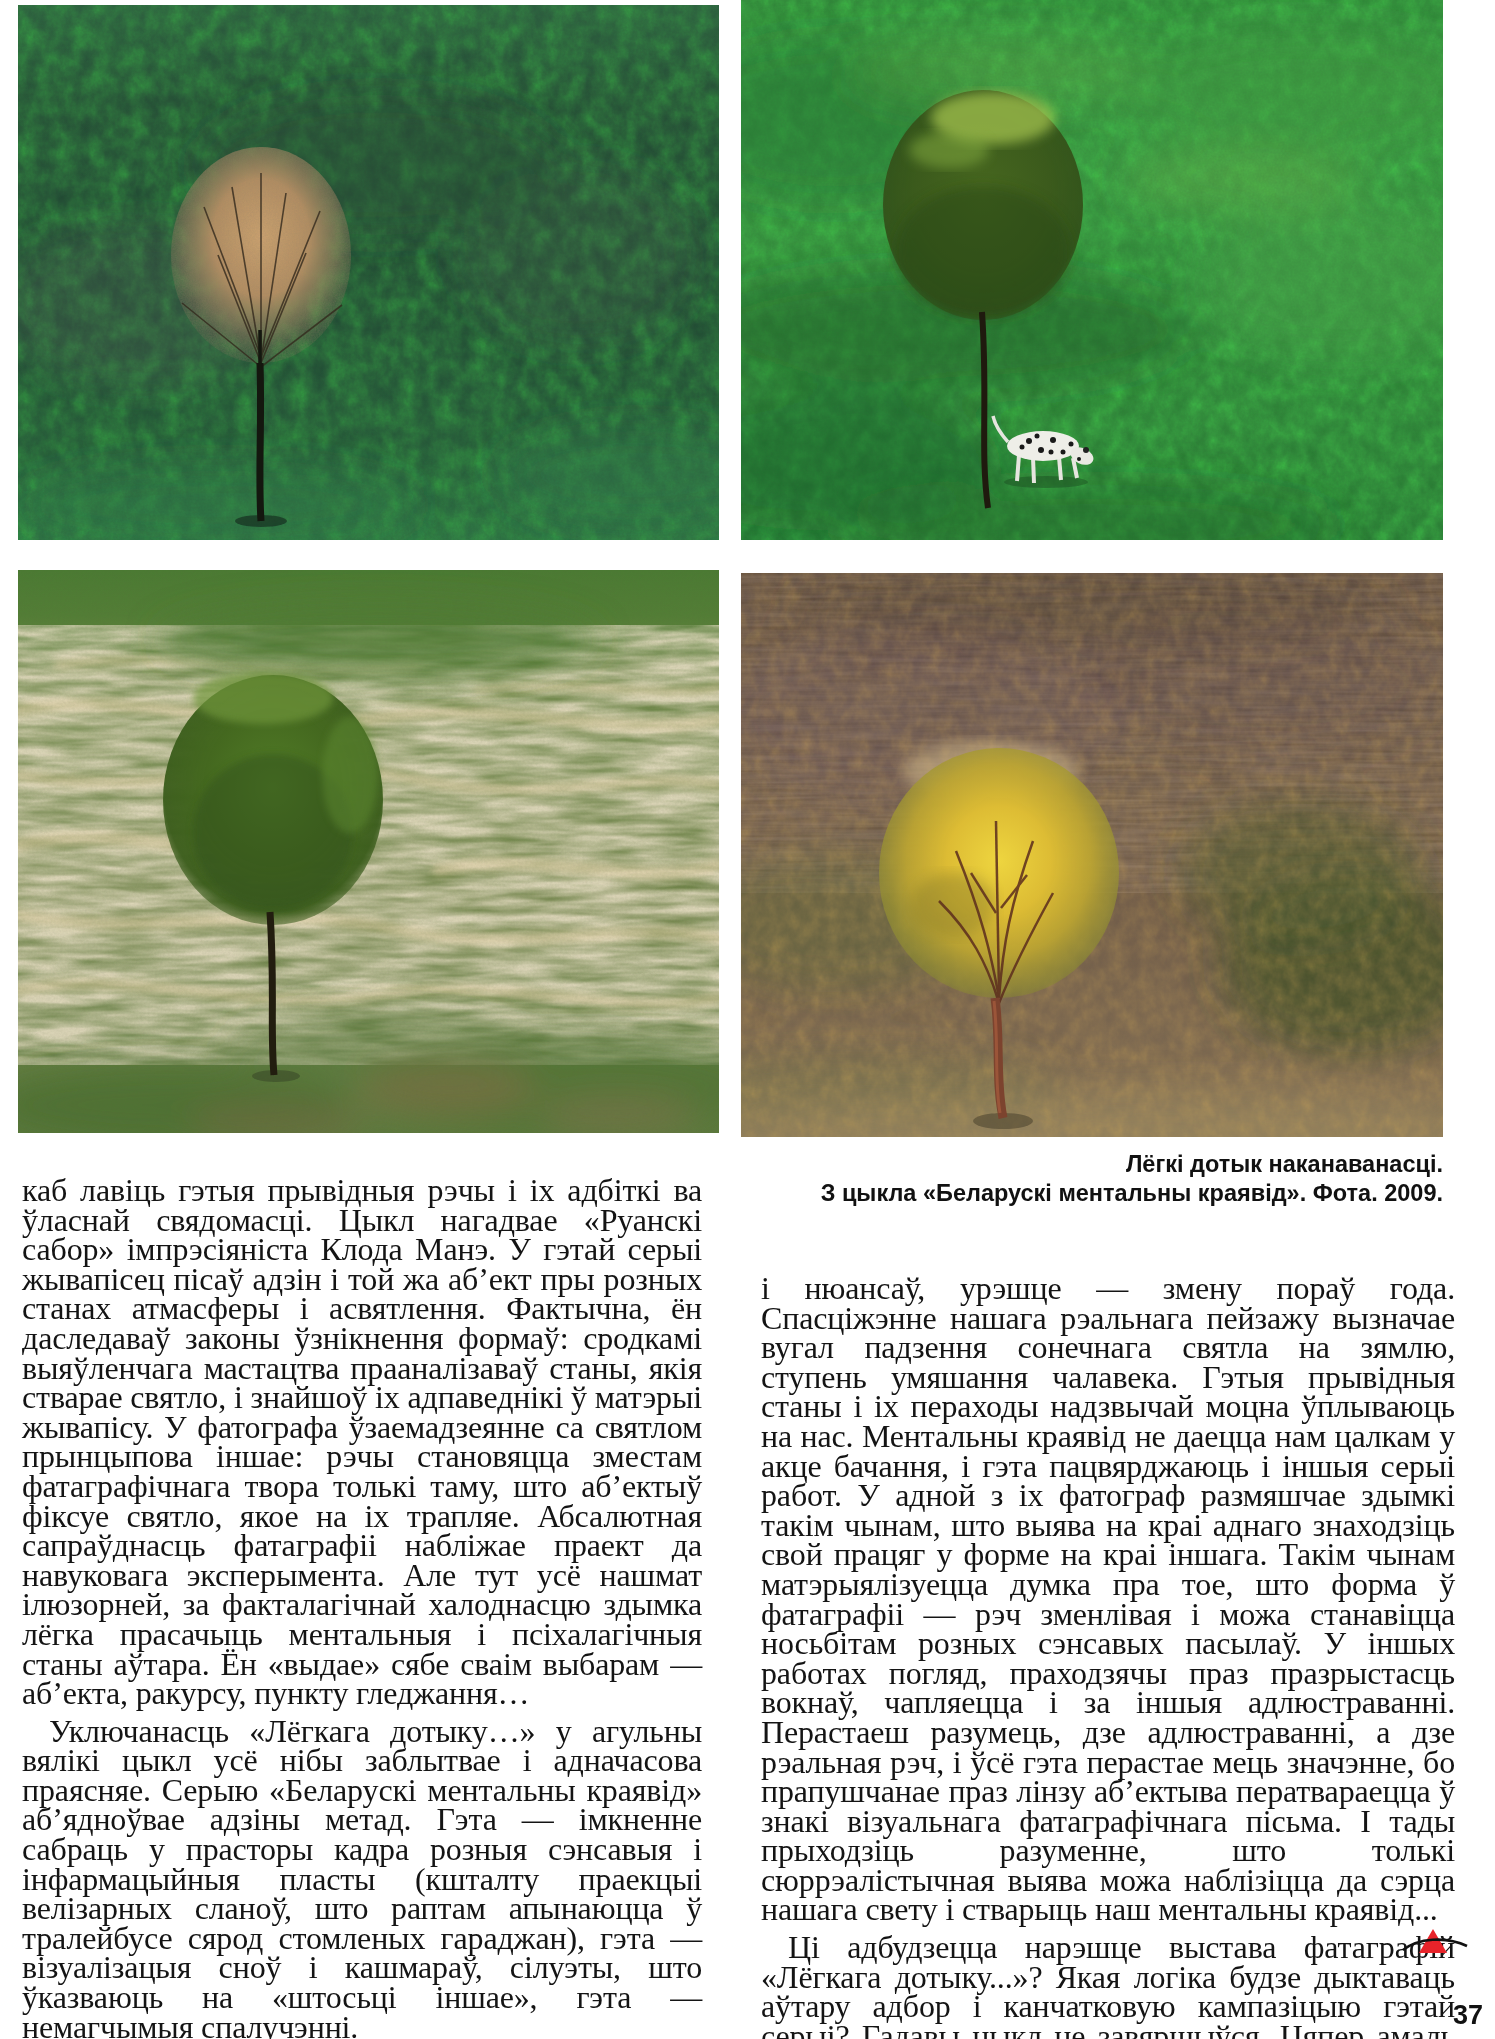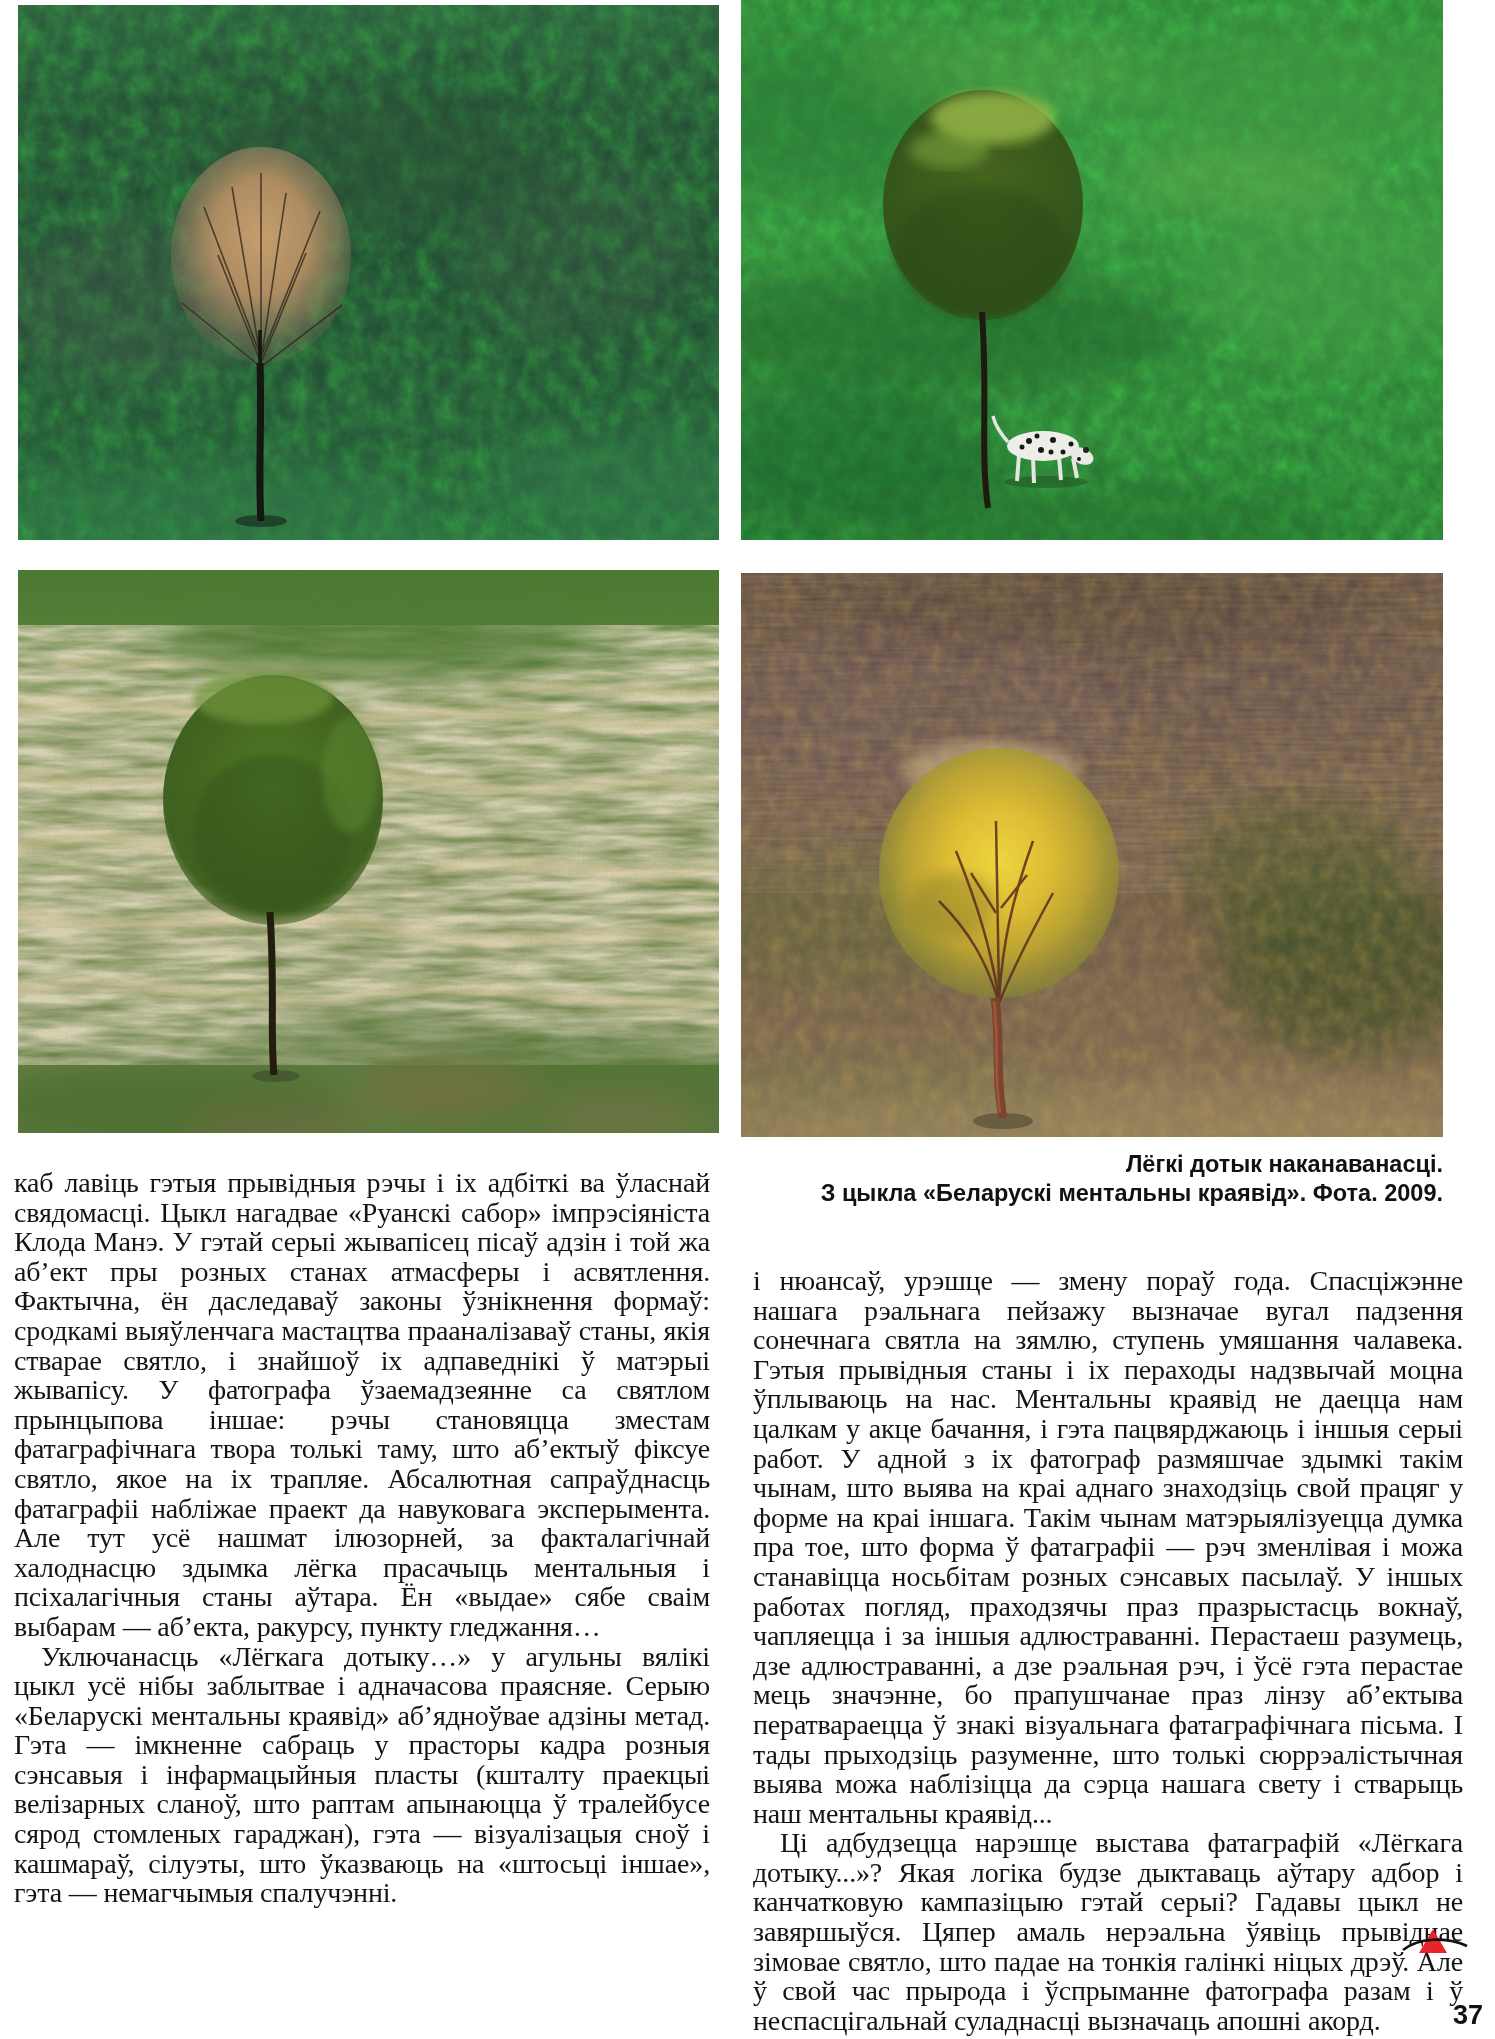--- a/index.html
+++ b/index.html
@@ -19,22 +19,22 @@
   .photo-4{left:741px;top:573px;width:702px;height:564px;}
   .caption{
     position:absolute;right:52px;top:1150px;width:700px;
     text-align:right;
     font-family:"Liberation Sans", sans-serif;
     font-weight:bold;font-size:23.5px;line-height:29px;
     color:#111111;
   }
   .col{position:absolute;color:#141414;}
   .col p{
-    margin:0;text-align:justify;
-    font-size:28px;line-height:29.6px;letter-spacing:-0.15px;
+    margin:8px;text-align:justify;
+    font-size:32px;line-height:29.6px;letter-spacing:-0.15px;
     hyphens:none;
   }
   .col p.indent{text-indent:27px;font-family:Liberation Serif, serif;}
   .col-left{left:14px;top:1168px;width:696px;}
   .col-right{left:753px;top:1266px;width:710px;}
   .endmark{position:absolute;left:1402px;top:1926px;width:66px;height:32px;}
   .endmark svg{display:block;width:100%;height:100%;}
   .pageno{
     position:absolute;left:1408px;top:2000px;
     font-family:"Liberation Sans", sans-serif;

